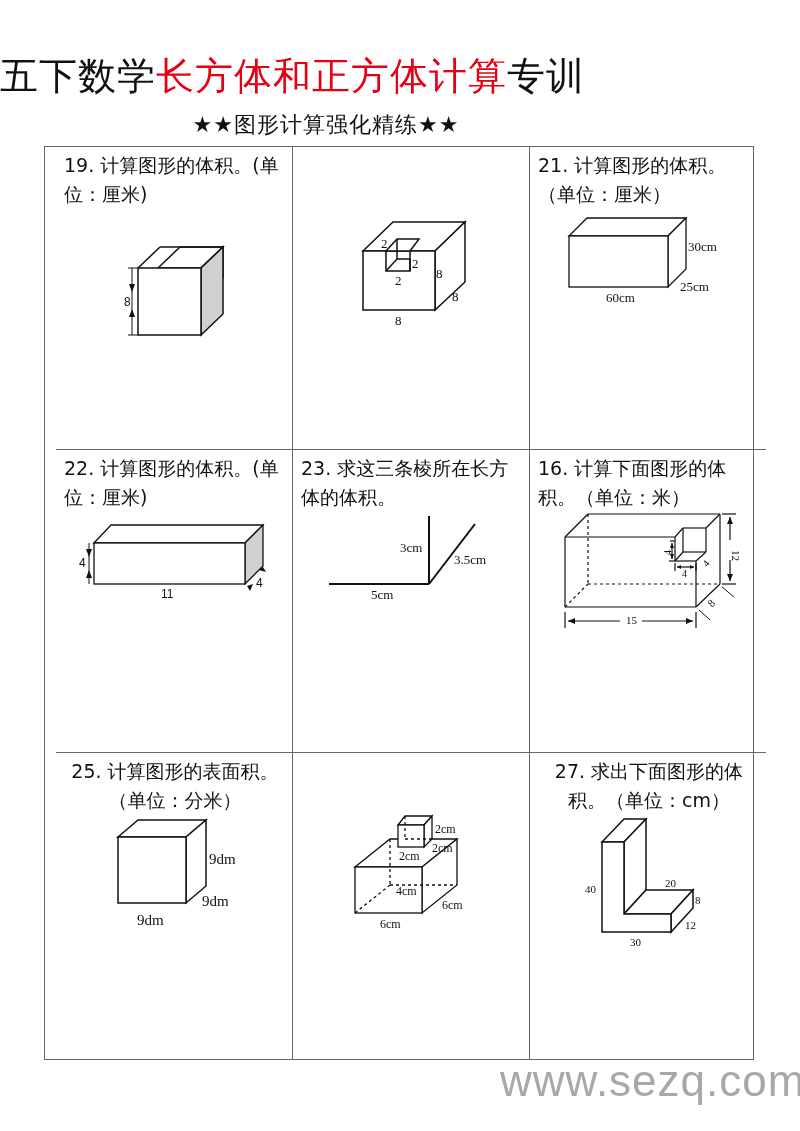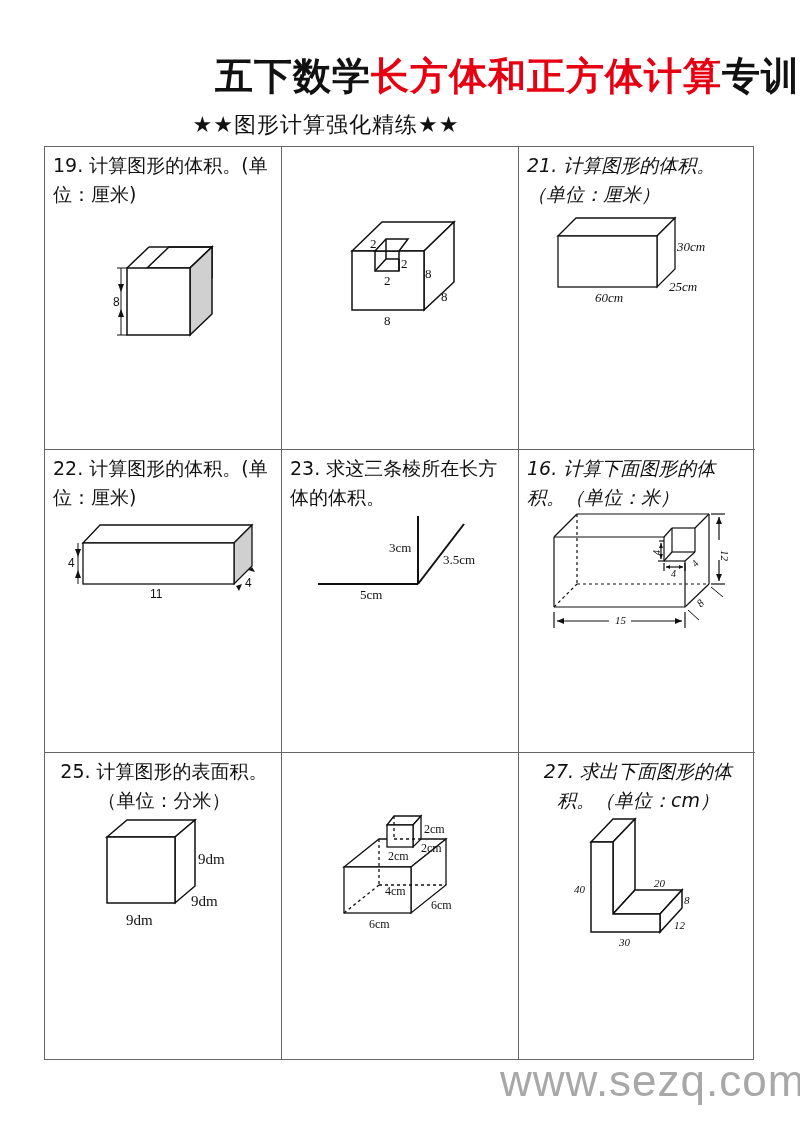--- a/index.html
+++ b/index.html
@@ -1,27 +1,27 @@
 <!DOCTYPE html>
 <html><head>
 <meta charset="utf-8">
 <style>
   html, body { margin: 0; padding: 0; background: #ffffff; }
   body { width: 800px; height: 1131px; position: relative; overflow: hidden;
          font-family: "DejaVu Sans", "Liberation Sans", sans-serif; color: #111; }
-  .title { position: absolute; left: 0; top: 52px; width: 800px; text-align: right;
-           font-size: 38px; font-weight: bold; letter-spacing: 1px; line-height: 48px; }
+  .title { position: absolute; left: 0; top: 52px; width: 800px; text-align: left;
+           font-size: 38px; font-weight: normal; letter-spacing: 1px; line-height: 48px; }
   .title .red { color: #e60012; }
   .subtitle { position: absolute; left: 0; top: 110px; width: 652px; text-align: center;
               font-size: 22px; line-height: 30px; letter-spacing: 1px; }
   .grid { position: absolute; left: 44px; top: 146px; width: 710px; height: 914px;
           border: 1px solid #666; box-sizing: border-box;
-          display: grid; grid-template-columns: 237px 237px 236px; grid-template-rows: 303px 303px 306px; }
+          display: grid; grid-template-columns: 237px 237px 236px; grid-template-rows: 303px 303px 306px; padding-left: 11px; }
   .cell { position: relative; border-right: 1px solid #666; border-bottom: 1px solid #666; box-sizing: border-box; }
-  .cell.c3 { border-right: none; font-style: italic; }
+  .cell.c3 { border-right: none; }
   .cell.r3 { border-bottom: none; text-align: center; }
   .q { position: absolute; left: 8px; top: 4px; right: 6px; font-size: 19px; line-height: 29px; color: #111; }
   .fig { position: absolute; left: 0; top: 0; }
   .fig text { font-family: "Liberation Serif", "DejaVu Serif", serif; fill: #111; }
   .fig text.sans { font-family: "Liberation Sans", "DejaVu Sans", sans-serif; }
   .watermark { position: absolute; left: 500px; top: 1056px; font-size: 44px; color: #a8a8a8;
                font-family: "Liberation Sans", "DejaVu Sans", sans-serif; letter-spacing: 1px; }
 </style>
 </head>
 <body>

